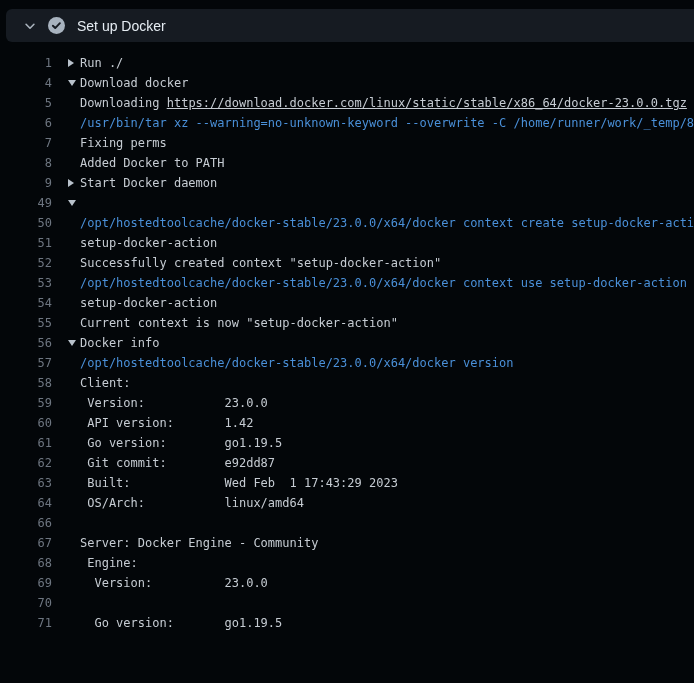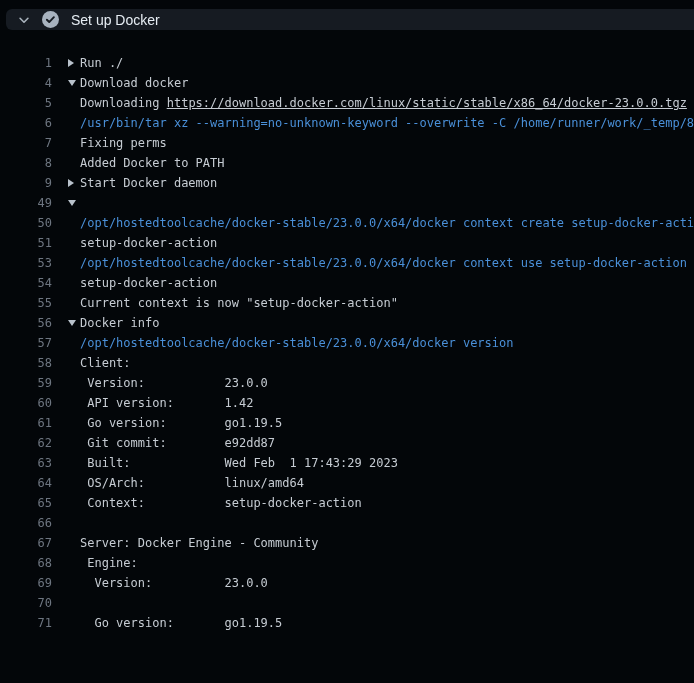--- a/index.html
+++ b/index.html
@@ -15,25 +15,25 @@
     --marker:#b9c2cc;
   }
   html,body{margin:0;padding:0;}
   body{
     width:694px;height:683px;overflow:hidden;
     background:var(--page-bg);
     font-family:"DejaVu Sans Mono", monospace;
   }
   .screen{position:relative;width:694px;height:683px;background:var(--page-bg);overflow:hidden;}
   .step-header{
-    position:absolute;top:9px;left:6px;right:0;height:21px;
+    position:absolute;top:9px;left:6px;right:0;height:33px;
     background:var(--header-bg);
     border-radius:6px 0 0 6px;
     display:flex;align-items:center;
-    padding-left:11px;
+    padding-left:17px;
     cursor:pointer;
     box-sizing:border-box;
   }
   .chev{display:flex;align-items:center;justify-content:center;width:14px;height:14px;flex:none;}
   .status{display:flex;align-items:center;justify-content:center;width:17px;height:17px;flex:none;margin-left:11px;}
   .step-title{
     margin-left:12px;
     font-family:"Liberation Sans", sans-serif;
     font-size:14px;
     color:var(--header-text);
@@ -135,20 +135,25 @@
         <a class="num">50</a>
         <span class="arrow"></span>
         <span class="content command">/opt/hostedtoolcache/docker-stable/23.0.0/x64/docker context create setup-docker-action</span>
       </div>
       <div class="row">
         <a class="num">51</a>
         <span class="arrow"></span>
         <span class="content">setup-docker-action</span>
       </div>
       <div class="row">
+        <a class="num">52</a>
+        <span class="arrow"></span>
+        <span class="content">Successfully created context "setup-docker-action"</span>
+      </div>
+      <div class="row">
         <a class="num">53</a>
         <span class="arrow"></span>
         <span class="content command">/opt/hostedtoolcache/docker-stable/23.0.0/x64/docker context use setup-docker-action</span>
       </div>
       <div class="row">
         <a class="num">54</a>
         <span class="arrow"></span>
         <span class="content">setup-docker-action</span>
       </div>
       <div class="row">
@@ -197,25 +202,20 @@
         <a class="num">63</a>
         <span class="arrow"></span>
         <span class="content"> Built:             Wed Feb  1 17:43:29 2023</span>
       </div>
       <div class="row">
         <a class="num">64</a>
         <span class="arrow"></span>
         <span class="content"> OS/Arch:           linux/amd64</span>
       </div>
       <div class="row">
-        <a class="num">65</a>
-        <span class="arrow"></span>
-        <span class="content"> Context:           setup-docker-action</span>
-      </div>
-      <div class="row">
         <a class="num">66</a>
         <span class="arrow"></span>
         <span class="content"></span>
       </div>
       <div class="row">
         <a class="num">67</a>
         <span class="arrow"></span>
         <span class="content">Server: Docker Engine - Community</span>
       </div>
       <div class="row">

